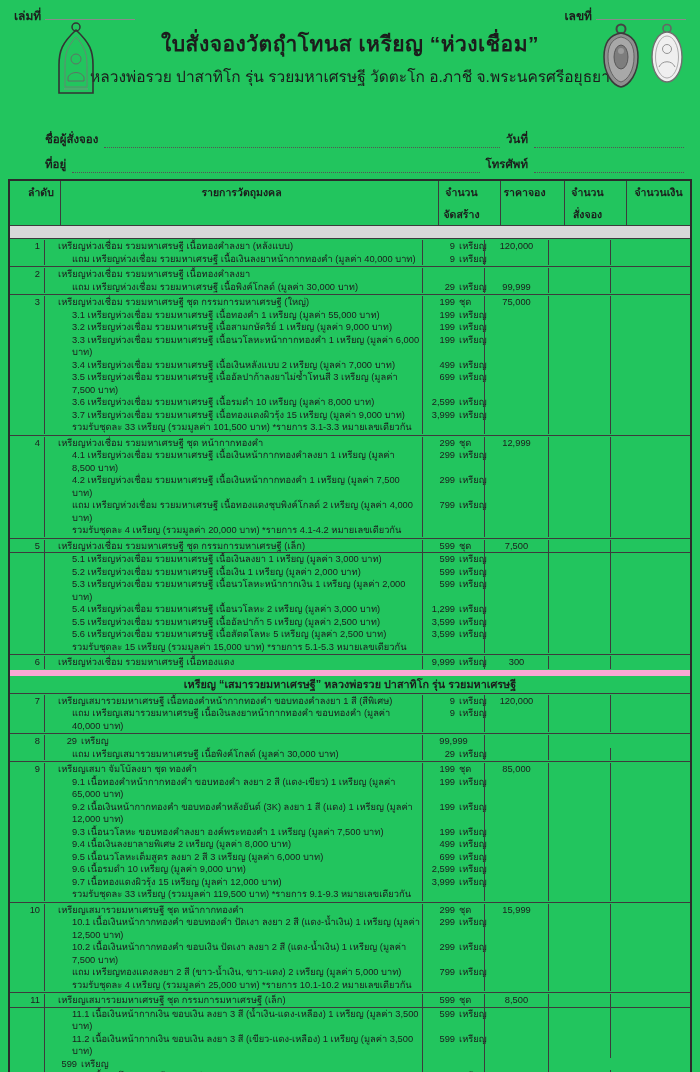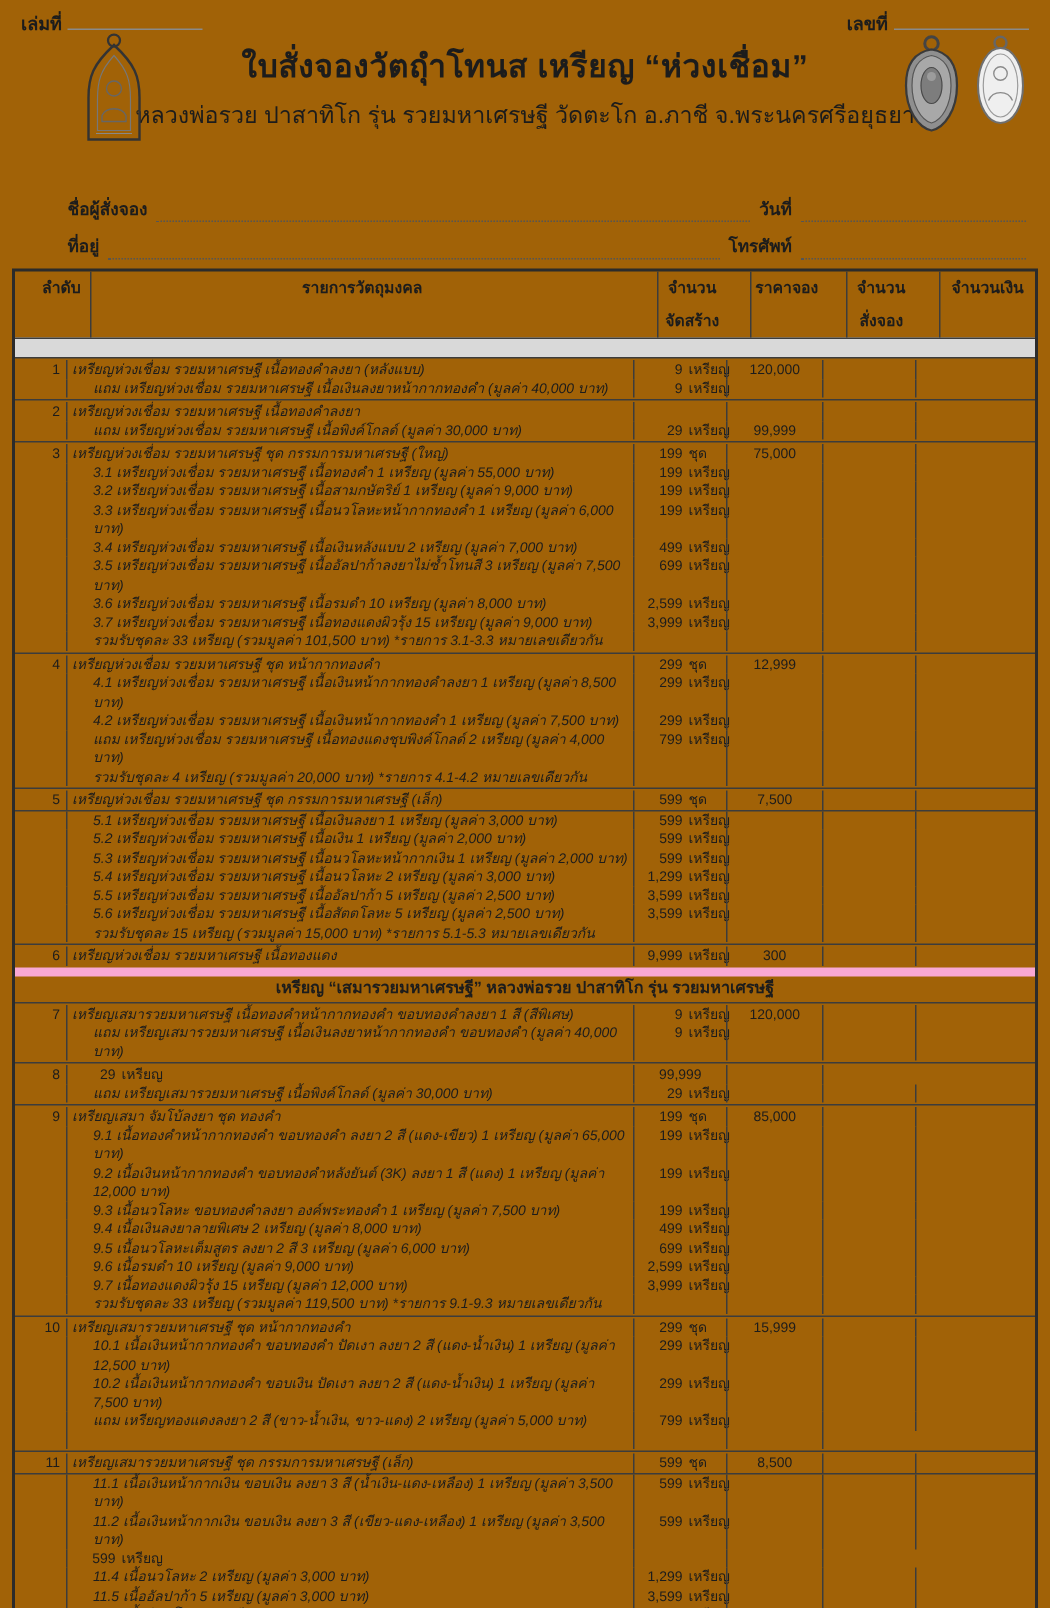--- a/index.html
+++ b/index.html
@@ -1,17 +1,17 @@
 <!DOCTYPE html>
 <html><head>
 <meta charset="utf-8">
 <style>
   html,body{margin:0;padding:0;background:#e8e8e8;}
   .page{
-    position:relative;width:700px;height:1072px;background:#a16207;margin:0 auto;
+    position:relative;width:700px;height:1072px;background:#22c55e;margin:0 auto;
     font-family:"Liberation Sans","DejaVu Sans",sans-serif;color:#1c1c1c;overflow:hidden;
   }
   
   .topstrip{display:flex;justify-content:space-between;padding:6px 14px 0 14px;font-weight:bold;font-size:12px;}
   .blank{border-bottom:1px solid #8a8a8a;display:inline-block;height:12px;}
   .topstrip .blank{width:90px;margin-left:4px;}
   
   .header{position:relative;height:96px;}
   .title{ text-align:center;font-size:21px;font-weight:bold;margin-top:2px;letter-spacing:.5px;}
   .subtitle{text-align:center;font-size:15.5px;margin-top:4px;}
@@ -24,21 +24,21 @@
   
   .tbl{margin:6px 8px 0 8px;border:2px solid #2b2b2b;}
   .tline{display:grid;grid-template-columns:34px 378px 62px 64px 62px 1fr;align-items:start;}
   .c{border-left:1px solid #3c3c3c;min-height:12.5px;line-height:12.5px;font-size:9.3px;padding:0 2px;box-sizing:border-box;height:100%;}
   .c:first-child{border-left:none;}
   .thead .c{font-size:10.5px;font-weight:bold;text-align:center;line-height:22px;min-height:22px;margin-left:16px;}
   .spacer{height:12px;background:#d9d9d9;border-top:1px solid #3c3c3c;}
   .trow{border-top:1px solid #3c3c3c;position:relative;padding:1px 0;}
   .tline.sep{border-top:1px solid #3c3c3c;}
   .no{text-align:right;padding-right:4px;}
-  .item{padding-left:3px;font-style:italic;}
+  .item{padding-left:13px;}
   .item .ind{padding-left:14px;display:block;}
   .qty{display:flex;}
   .qty .qn{flex:0 0 30px;text-align:right;}
   .qty .qu{padding-left:4px;}
   .price{text-align:center;}
   .secrow{border-top:6px solid #f9a8d4;text-align:center;font-weight:bold;font-size:10.8px;line-height:17px;height:17px;}
   svg{display:block;}
 </style>
 </head>
 <body>
@@ -660,20 +660,23 @@
             <div class="c qty">
               <span class="qn">799</span>
               <span class="qu">เหรียญ</span>
             </div>
             <div class="c price"></div>
             <div class="c "></div>
             <div class="c "></div>
           </div>
           <div class="tline">
             <div class="c no"></div>
+            <div class="c item">
+              <span class="ind">รวมรับชุดละ 4 เหรียญ (รวมมูลค่า 25,000 บาท) *รายการ 10.1-10.2 หมายเลขเดียวกัน</span>
+            </div>
             <div class="c qty"></div>
             <div class="c price"></div>
             <div class="c "></div>
             <div class="c "></div>
           </div>
         </div>
         <div class="trow">
           <div class="tline">
             <div class="c no">11</div>
             <div class="c item"><span>เหรียญเสมารวยมหาเศรษฐี ชุด กรรมการมหาเศรษฐี (เล็ก)</span></div>

